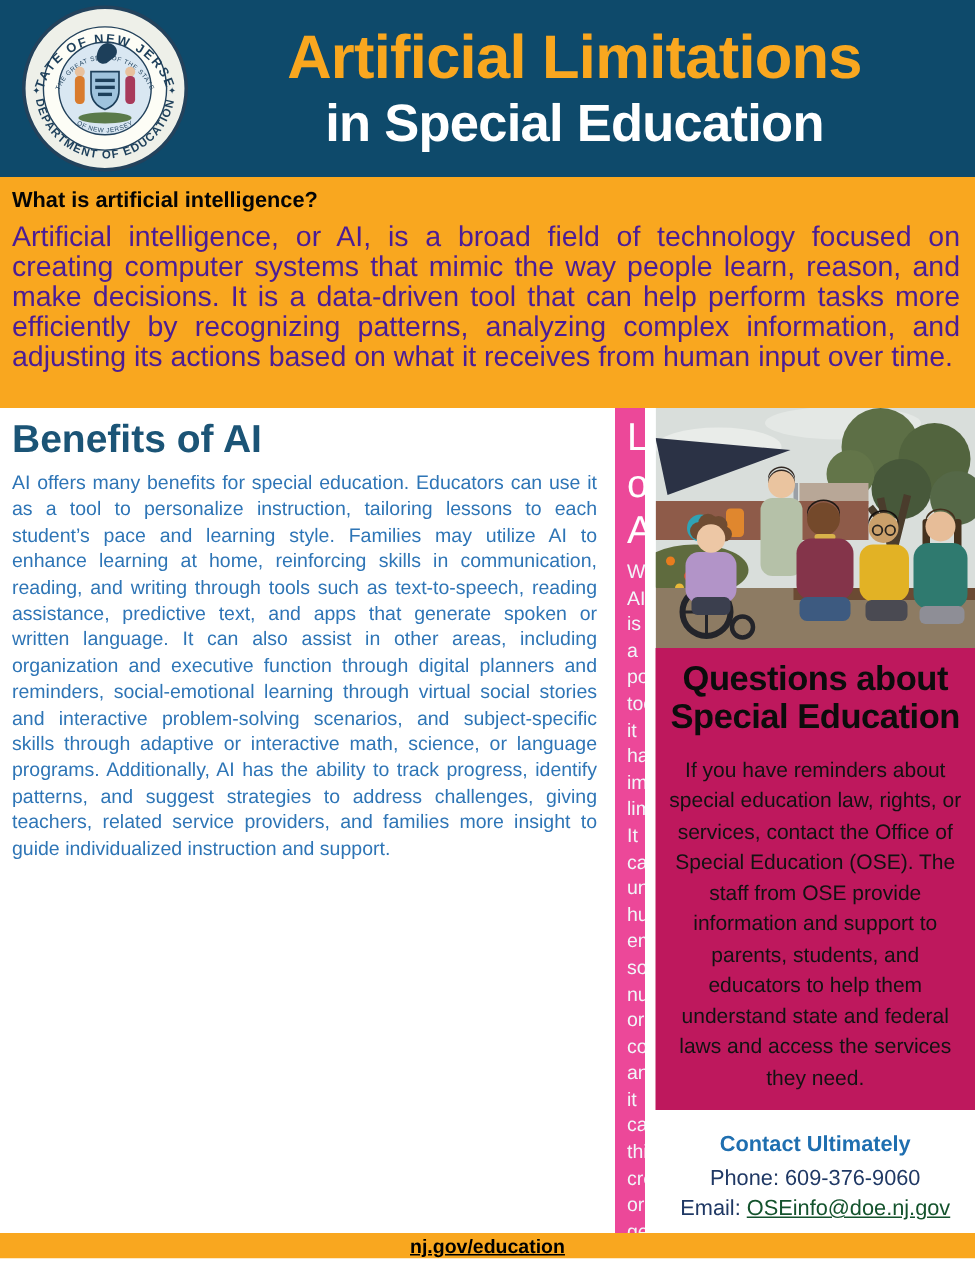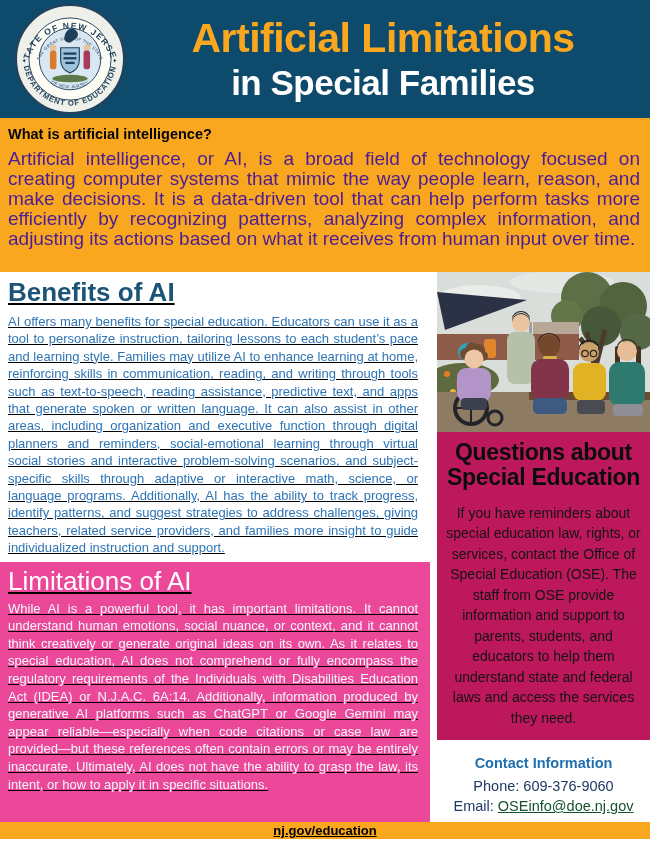--- a/index.html
+++ b/index.html
@@ -18,21 +18,21 @@
   .title1 { color:#F9A71F; font-size:41px; font-weight:bold; line-height:1.12; letter-spacing:-0.5px; }
   .title2 { color:#ffffff; font-size:35px; font-weight:bold; line-height:1.18; letter-spacing:-0.5px; }
 
   
   .intro { height:154px; background:#F9A71F; padding:8px 10px 0 8px; flex:none; overflow:hidden; }
   .intro h2 { font-size:14.5px; font-weight:bold; color:#050505; margin-bottom:7px; }
   .intro p { font-size:19px; line-height:20px; color:#4c1d95; text-align:justify; }
 
   
   .main { flex:1; display:flex; min-height:0; }
-  .left-col { width:430px; flex:none; display:flex; flex-direction:column; min-height:0;text-decoration:underline; }
+  .left-col { width:430px; flex:none; display:flex; flex-direction:row; min-height:0; }
   .benefits { background:#ffffff; padding:5px 12px 5px 8px; }
   .benefits h2 { color:#1B5476; font-size:26px; font-weight:bold; margin-bottom:5px; }
   .benefits p { color:#2E75B6; font-size:13px; line-height:17.4px; text-align:justify; }
   .limitations { background:#ec4899; flex:1; padding:4px 12px 6px 8px; overflow:hidden; }
   .limitations h2 { color:#ffffff; font-size:26px; font-weight:normal; margin-bottom:3px; }
   .limitations p { color:#f2f6fa; font-size:13px; line-height:17.6px; text-align:justify; }
 
   .right-col { flex:1; margin-left:7px; display:flex; flex-direction:column; min-height:0; }
   .photo { height:160px; flex:none; overflow:hidden; }
   .photo svg { display:block; width:100%; height:100%; }
@@ -90,21 +90,21 @@
 
         <circle cx="42" cy="48" r="3.6" fill="#e8c19e"></circle>
         <rect x="38.5" y="51" width="7" height="20" rx="3" fill="#d97b2d"></rect>
         <circle cx="78" cy="48" r="3.6" fill="#e8c19e"></circle>
         <rect x="74.5" y="51" width="7" height="20" rx="3" fill="#a83a5a"></rect>
         <ellipse cx="60" cy="81" rx="19" ry="4" fill="#5a7a4a"></ellipse>
       </svg>
     </div>
     <div class="titles">
       <div class="title1">Artificial Limitations</div>
-      <div class="title2">in Special Families</div>
+      <div class="title2">in Special Education</div>
     </div>
   </header>
 
   <section class="intro">
     <h2>What is artificial intelligence?</h2>
     <p>Artificial intelligence, or AI, is a broad field of technology focused on creating computer systems that mimic the way people learn, reason, and make decisions. It is a data-driven tool that can help perform tasks more efficiently by recognizing patterns, analyzing complex information, and adjusting its actions based on what it receives from human input over time.</p>
   </section>
 
   <main class="main">
 
@@ -192,21 +192,21 @@
           <rect x="176" y="132" width="30" height="12" rx="4" fill="#8e8e96"></rect>
         </svg>
       </figure>
 
       <section class="questions">
         <h3>Questions about Special Education</h3>
         <p>If you have reminders about special education law, rights, or services, contact the Office of Special Education (OSE). The staff from OSE provide information and support to parents, students, and educators to help them understand state and federal laws and access the services they need.</p>
       </section>
 
       <section class="contact">
-        <h4>Contact Information</h4>
+        <h4>Contact Ultimately</h4>
         <div class="line"><span>Phone: </span><span>609-376-9060</span></div>
         <div class="line"><span>Email: </span><a href="#">OSEinfo@doe.nj.gov</a></div>
       </section>
 
     </aside>
   </main>
 
   <footer class="footer">
     <a href="#">nj.gov/education</a>
   </footer>

